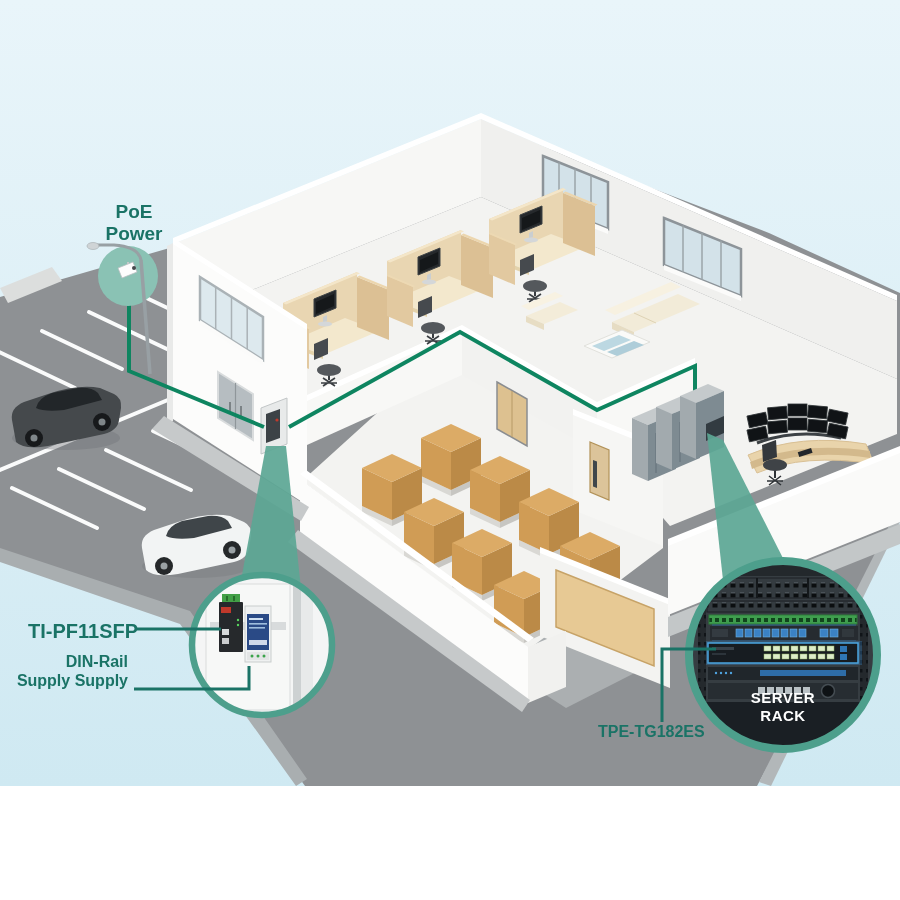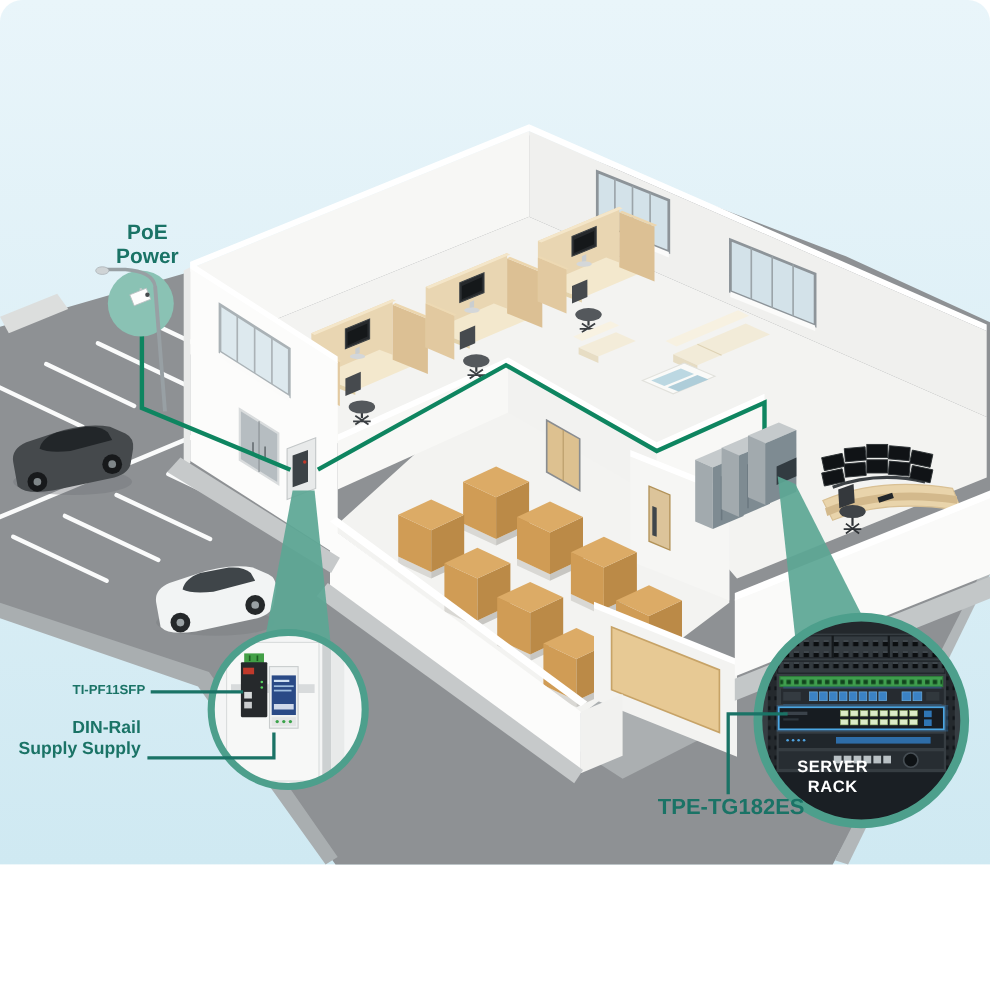--- a/index.html
+++ b/index.html
@@ -1,24 +1,24 @@
 <!DOCTYPE html>
 <html><head>
 <meta charset="utf-8">
 <style>
   html,body{margin:0;padding:0;background:#ffffff;}
   #stage{position:relative;width:900px;height:900px;overflow:hidden;background:#ffffff;
-         font-family:"Liberation Sans",sans-serif;border-radius:20px;}
+         font-family:"Liberation Sans",sans-serif;}
   #stage svg{position:absolute;left:0;top:0;}
   .lbl{position:absolute;font-weight:700;color:#1a7366;white-space:nowrap;}
   .lbl-poe{left:86px;top:201px;width:96px;text-align:center;font-size:19px;line-height:22px;}
-  .lbl-ti{left:28px;top:620px;width:104px;text-align:right;font-size:12px;}
+  .lbl-ti{left:28px;top:620px;width:104px;text-align:right;font-size:20px;}
   .lbl-din{left:16px;top:652px;width:112px;text-align:right;font-size:16px;line-height:19px;}
-  .lbl-tpe{left:598px;top:723px;width:140px;font-size:20px;}
-  .lbl-rack{left:707px;top:689px;width:100px;text-align:center;color:#ffffff;
+  .lbl-tpe{left:598px;top:723px;width:140px;font-size:16px;}
+  .lbl-rack{left:733px;top:689px;width:100px;text-align:center;color:#ffffff;
             font-size:15px;line-height:18px;letter-spacing:.5px;}
 </style>
 </head>
 <body>
 
 <div id="stage">
 <svg width="900" height="900" viewBox="0 0 900 900">
 <defs>
   <linearGradient id="sky" x1="0" y1="0" x2="0" y2="1">
     <stop offset="0" stop-color="#e9f5fa"></stop>

